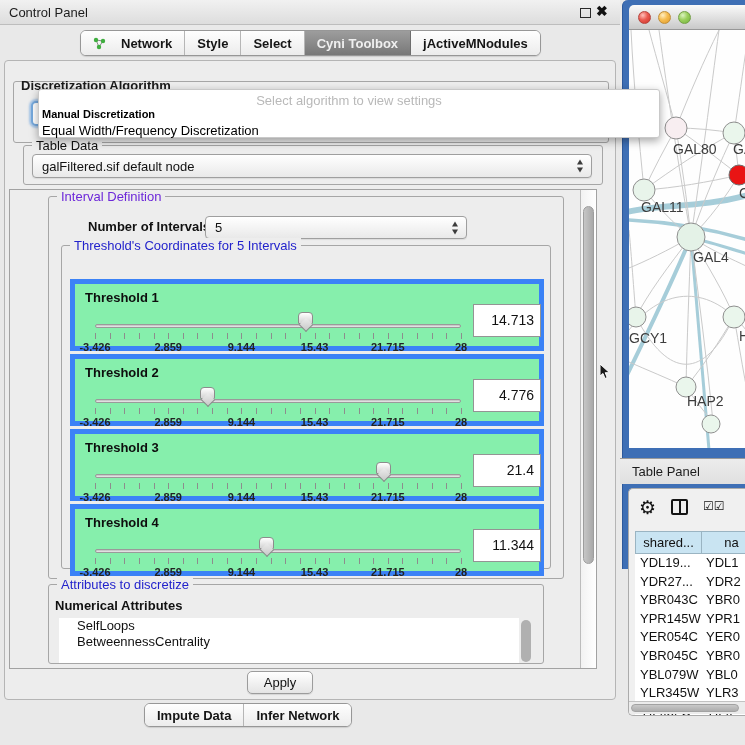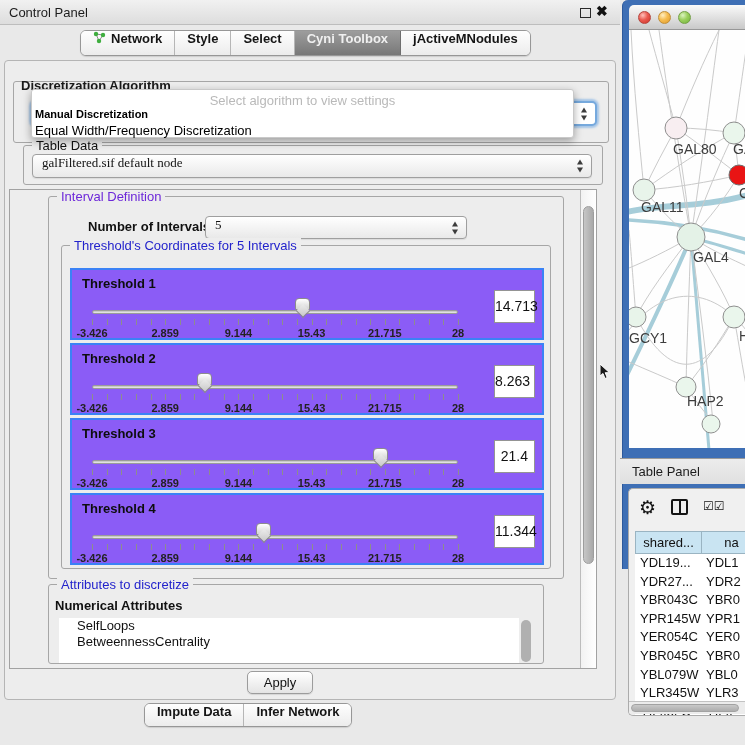--- a/index.html
+++ b/index.html
@@ -11,54 +11,54 @@
   .cp-titlebar { position:absolute; left:0; top:0; width:620px; height:25px;
     background:linear-gradient(#f1f1f1,#dddddd); border-bottom:1px solid #bdbdbd; }
   .cp-title { position:absolute; left:9px; top:5px; font-size:13px; color:#1c1c1c; }
   .float-icon { position:absolute; left:580px; top:8px; width:11px; height:10px;
     border:1.5px solid #2a2a2a; background:transparent; }
   .close-icon { position:absolute; left:596px; top:3px; font-size:14px; font-weight:bold; color:#111; }
 
   
   .seg { position:absolute; display:flex; height:26px; border:1px solid #979797;
     border-radius:6px; overflow:hidden; background:#fff; box-shadow:0 1px 1px rgba(0,0,0,.12); }
-  .seg-tab { display:flex; align-items:flex-start; gap:5px; padding:0 12px; font-size:13px;
+  .seg-tab { display:flex; align-items:center; gap:15px; padding:0 12px; font-size:13px;
     font-weight:bold; color:#151515; background:linear-gradient(#fefefe,#ececec);
     border-right:1px solid #b6b6b6; white-space:nowrap; }
   .seg-tab:last-child { border-right:none; }
   .seg-tab.selected { background:linear-gradient(#9d9d9d,#787878); color:#f0f0f0; border-right-color:#6e6e6e; }
   .top-tabs { left:80px; top:30px; }
   .bottom-tabs { left:144px; top:703px; height:24px; }
   .bottom-tabs .seg-tab { font-size:13px; }
 
   
   .main-panel { position:absolute; left:4px; top:60px; width:612px; height:640px;
     background:#ededed; border:1px solid #b5b5b5; border-radius:4px; }
 
   .gbox { position:absolute; border:1px solid #a6a6a6; border-radius:3px; }
   .gtitle { position:absolute; top:-8px; left:8px; background:#ededed; padding:0 4px;
     font-size:13px; color:#111; white-space:nowrap; }
 
   .algo-group { left:8px; top:20px; width:596px; height:62px; }
   .algo-title { position:absolute; left:16px; top:17px; font-size:13px; font-weight:bold; color:#1a1a1a; z-index:1; }
 
   .combo { position:absolute; background:linear-gradient(#ffffff,#e9e9e9); border:1px solid #9f9f9f;
-    border-radius:4px; font-size:13px; color:#111; display:flex; align-items:flex-start;
-    padding-left:9px; box-shadow:0 1px 1px rgba(0,0,0,.08);font-family:Liberation Serif, serif; }
+    border-radius:4px; font-size:13px; color:#111; display:flex; align-items:center;
+    padding-left:9px; box-shadow:0 1px 1px rgba(0,0,0,.08); }
   .stepper { position:absolute; right:6px; top:50%; width:9px; height:13px; transform:translateY(-50%); }
   .stepper::before { content:""; position:absolute; left:1px; top:0;
     border-left:3.5px solid transparent; border-right:3.5px solid transparent; border-bottom:5px solid #3c3c3c; }
   .stepper::after { content:""; position:absolute; left:1px; bottom:0;
     border-left:3.5px solid transparent; border-right:3.5px solid transparent; border-top:5px solid #3c3c3c; }
 
   .algo-combo-focus { position:absolute; left:26px; top:40px; width:566px; height:25px;
     background:#fff; border:2px solid #76a9dd; border-radius:5px;
     box-shadow:0 0 2px 2px rgba(110,165,225,.55); z-index:2; }
 
-  .dropdown { position:absolute; left:26px; top:28px; width:543px; height:49px; background:#fff;
+  .dropdown { position:absolute; left:33px; top:28px; width:622px; height:49px; background:#fff;
     border:1px solid #c9c9c9; border-radius:3px; box-shadow:0 3px 9px rgba(0,0,0,.35); z-index:10; }
   .dd-hint { position:absolute; left:0; top:3px; width:100%; text-align:center; font-size:13px; color:#b9b9b9; }
   .dd-opt1 { position:absolute; left:3px; top:18px; font-size:11px; font-weight:bold; color:#000; }
   .dd-opt2 { position:absolute; left:3px; top:33px; font-size:13px; color:#000; }
 
   .tdata-group { left:18px; top:84px; width:580px; height:40px; }
   .tdata-combo { left:8px; top:8px; width:560px; height:24px; }
 
   
   .scroll-area { position:absolute; left:4px; top:128px; width:588px; height:480px;
@@ -69,37 +69,37 @@
     background:linear-gradient(to right,#c6c6c6,#a9a9a9); border:1px solid #9d9d9d; }
 
   .interval-group { left:38px; top:6px; width:516px; height:383px; }
   .gtitle-green { color:#6d28d9; }
   .gtitle-blue { color:#2323cc; }
 
   .numint-label { position:absolute; left:39px; top:22px; font-size:13px; font-weight:bold; color:#111; }
   .numint-combo { left:156px; top:19px; width:262px; height:23px; }
 
   .thr-group { left:12px; top:48px; width:490px; height:324px; }
-  .thr-panel { position:absolute; left:8px; width:474px; height:72px; border:2px solid #3b82f6; background:#8b5cf6; }
+  .thr-panel { position:absolute; left:8px; width:474px; height:72px; border:5px solid #3b82f6; background:#86efac;margin-top:11px; }
   .thr-label { position:absolute; left:10px; top:6px; font-size:13px; font-weight:bold; color:#0d0d0d; }
   .slider { position:absolute; left:20px; top:26px; width:366px; height:46px; }
   .track { position:absolute; left:0; top:14px; width:366px; height:4px;
     background:linear-gradient(#bdbdbd,#ececec); border:1px solid #9a9a9a; border-radius:3px; }
   .ticks { position:absolute; left:0; top:23px; width:367px; height:6px;
     background:repeating-linear-gradient(to right,#8d8d8d 0 1px,transparent 1px 14.64px); border-right:1px solid #8d8d8d; }
   .handle { position:absolute; top:2px; width:15px; height:12px; margin-left:-8px; z-index:2;
     background:linear-gradient(#ffffff,#d3d3d3); border:1px solid #8c8c8c; border-radius:4px 4px 1px 1px; }
   .handle::after { content:""; position:absolute; left:2px; top:7px; width:9px; height:9px;
     background:linear-gradient(135deg,#ececec,#c8c8c8); border-right:1px solid #8c8c8c;
     border-bottom:1px solid #8c8c8c; transform:rotate(45deg); }
   .tlabels span { position:absolute; top:31px; transform:translateX(-50%); font-size:11px; font-weight:bold; color:#222; }
   .tlabels span:nth-child(1){left:0;} .tlabels span:nth-child(2){left:73.2px;}
   .tlabels span:nth-child(3){left:146.4px;} .tlabels span:nth-child(4){left:219.6px;}
   .tlabels span:nth-child(5){left:292.8px;} .tlabels span:nth-child(6){left:366px;}
-  .valbox { position:absolute; left:422px; top:20px; width:41px; height:33px; background:#fff;
+  .valbox { position:absolute; left:398px; top:20px; width:68px; height:33px; background:#fff;
     border:1px solid #949494; font-size:14px; color:#111; text-align:right; line-height:31px; padding-right:6px; }
 
   .attr-group { left:38px; top:394px; width:496px; height:80px; }
   .numattr-label { position:absolute; left:6px; top:13px; font-size:13px; font-weight:bold; color:#111; }
   .attr-list { position:absolute; left:10px; top:33px; width:460px; height:45px; background:#fff; overflow:hidden; }
   .attr-list .li { padding-left:18px; font-size:13px; line-height:16px; color:#111; white-space:nowrap; }
   .attr-thumb { position:absolute; left:472px; top:35px; width:10px; height:42px;
     background:#b0b0b0; border-radius:5px; }
 
   .apply-btn { position:absolute; left:242px; top:610px; width:66px; height:23px;
@@ -248,21 +248,21 @@
               <div class="ticks"></div>
               <div class="tlabels">
                 <span>-3.426</span>
                 <span>2.859</span>
                 <span>9.144</span>
                 <span>15.43</span>
                 <span>21.715</span>
                 <span>28</span>
               </div>
             </div>
-            <div class="valbox">8.263</div>
+            <div class="valbox">4.776</div>
           </div>
 
           <div class="thr-panel" style="top:172px">
             <span class="thr-label">Threshold 3</span>
             <div class="slider">
               <div class="track"></div>
               <div class="handle" style="left: 79%;"></div>
               <div class="ticks"></div>
               <div class="tlabels">
                 <span>-3.426</span>

